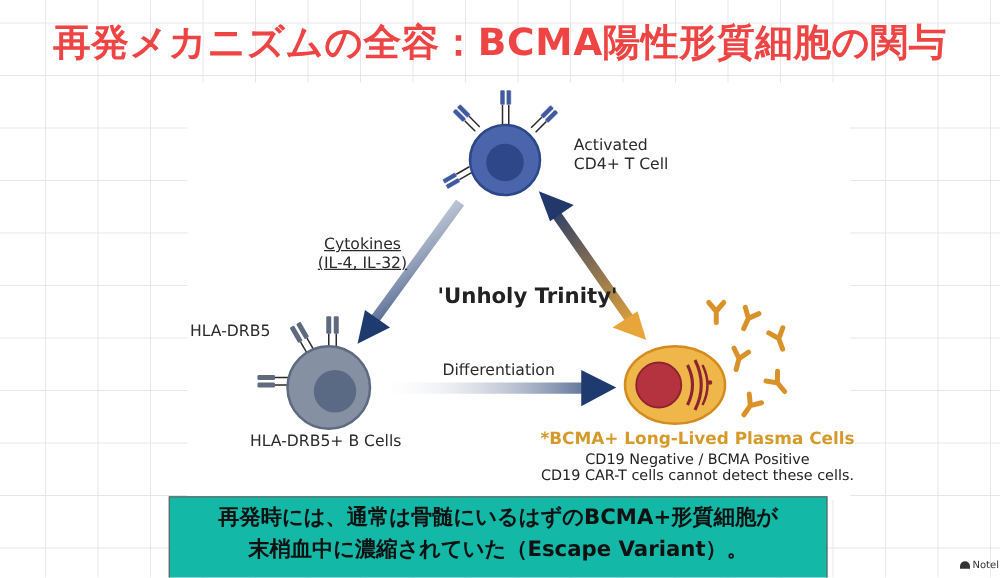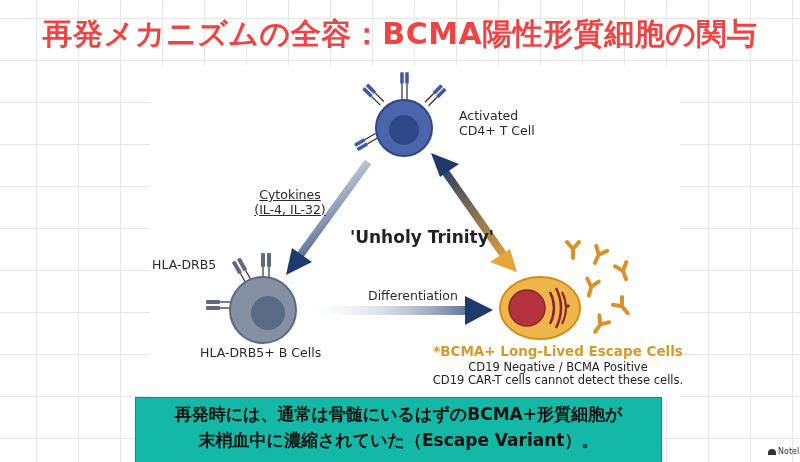--- a/index.html
+++ b/index.html
@@ -152,23 +152,23 @@
   <div>Cytokines</div>
   <div>(IL-4, IL-32)</div>
 </div>
 
 <div class="trinity">'Unholy Trinity'</div>
 
 <div class="lbl" style="left:152px;top:257px;">HLA-DRB5</div>
 
 <div class="lbl" style="left:200px;top:345px;">HLA-DRB5+ B Cells</div>
 
-<div class="lbl" style="left:368px;top:288px;text-align:center;">Differentiation</div>
+<div class="lbl" style="left:354px;top:288px;text-align:center;">Differentiation</div>
 
-<div class="pc-title">*BCMA+ Long-Lived Escape Cells</div>
+<div class="pc-title">*BCMA+ Long-Lived Plasma Cells</div>
 <div class="pc-sub" style="top:361px;">CD19 Negative / BCMA Positive</div>
 <div class="pc-sub" style="top:374px;text-align:center;">CD19 CAR-T cells cannot detect these cells.</div>
 
 <div class="callout">
   <div>再発時には、通常は骨髄にいるはずのBCMA+形質細胞が</div>
   <div>末梢血中に濃縮されていた（Escape Variant）。</div>
 </div>
 
 <div class="brand">
   <span class="brand-icon"></span><span>Notel</span>

